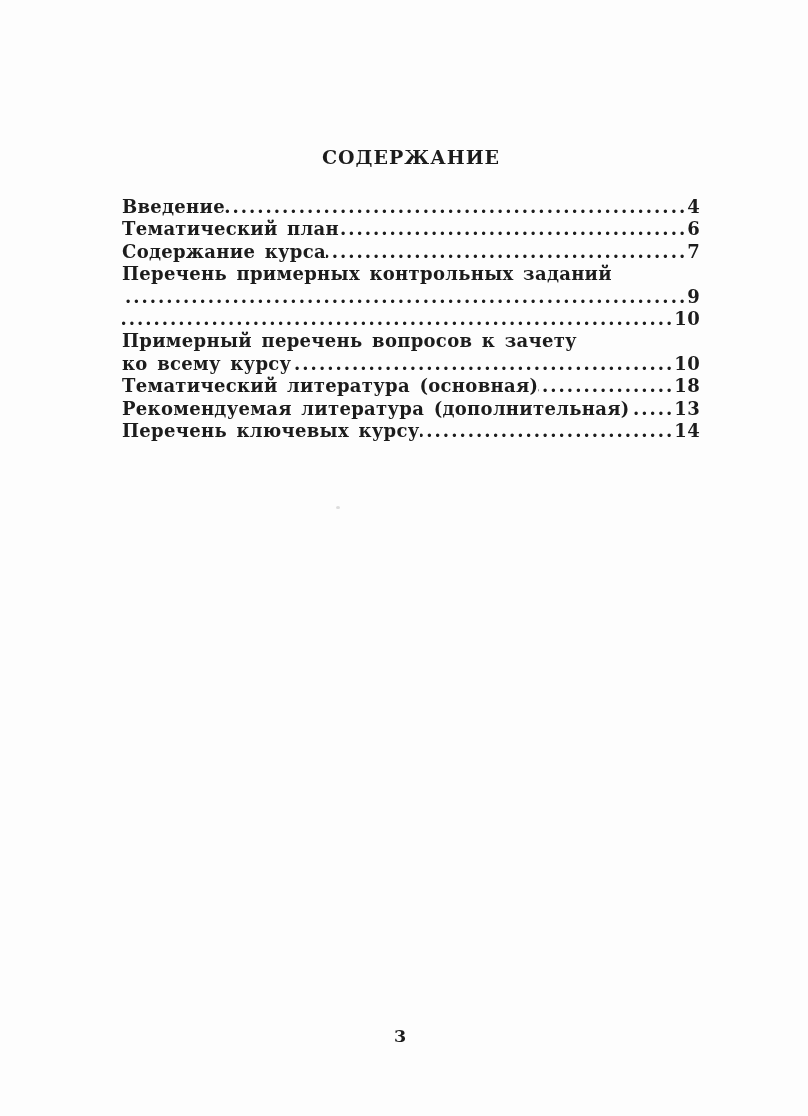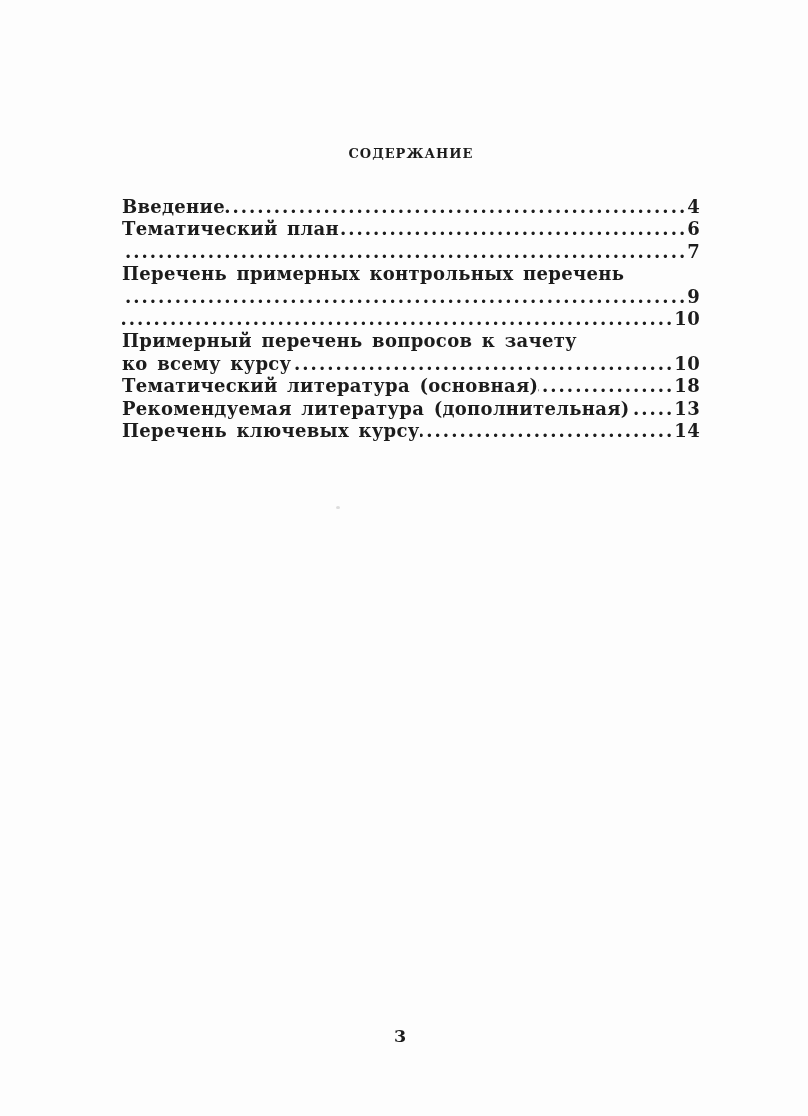--- a/index.html
+++ b/index.html
@@ -18,21 +18,21 @@
   .page {
     position: absolute;
     inset: 0;
   }
   .doc-title {
     position: absolute;
     top: 146px;
     left: 122px;
     width: 578px;
     text-align: center;
-    font-size: 13px;
+    font-size: 19px;
     font-weight: 700;
     letter-spacing: 1px;
     white-space: nowrap;
   }
   .toc {
     position: absolute;
     top: 196px;
     left: 122px;
     width: 578px;
     font-size: 18px;
@@ -104,28 +104,29 @@
     <div class="toc-entry">
       <div class="toc-row">
         <span class="toc-text">Тематический план</span>
         <span class="leader"></span>
         <span class="toc-page">6</span>
       </div>
     </div>
 
     <div class="toc-entry">
       <div class="toc-row">
+        <span class="toc-text">Содержание курса</span>
         <span class="leader"></span>
         <span class="toc-page">7</span>
       </div>
     </div>
 
     <div class="toc-entry">
       <div class="toc-row">
-        <span class="toc-text">Перечень примерных контрольных перечень</span>
+        <span class="toc-text">Перечень примерных контрольных заданий</span>
       </div>
       <div class="toc-row">
         <span class="leader"></span>
         <span class="toc-page">9</span>
       </div>
     </div>
 
     <div class="toc-entry">
       <div class="toc-row">
         <span class="leader"></span>

